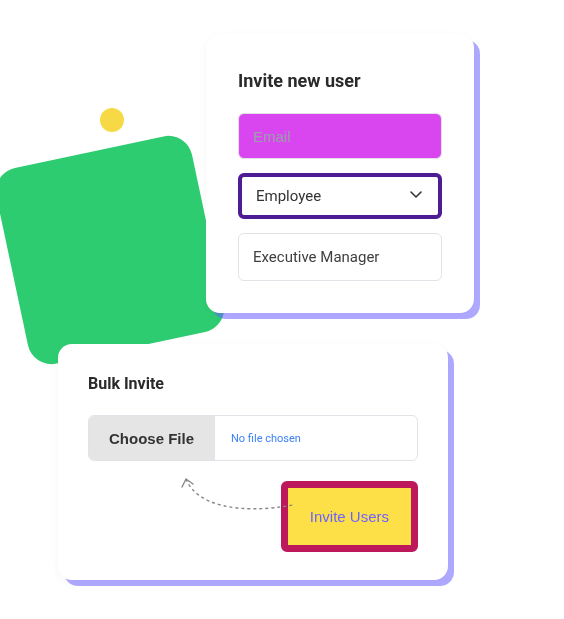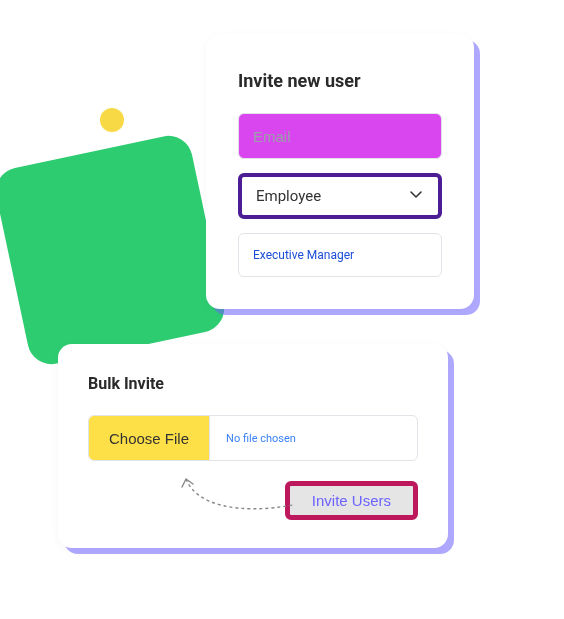--- a/index.html
+++ b/index.html
@@ -84,22 +84,22 @@
     }
     .dropdown {
       width: 100%;
       border: 1px solid #e1e3e8;
       border-radius: 6px;
       overflow: hidden;
       background: #fff;
     }
     .dropdown-item {
       padding: 14px 14px;
-      font-size: 12px;
-      color: #1d4ed8;
+      font-size: 15px;
+      color: #404040;
       cursor: pointer;
     }
     .dropdown-item.highlighted {
       background: #f2f3f6;
     }
     .card-bulk {
       position: absolute;
       left: 58px;
       top: 344px;
       width: 390px;
@@ -118,27 +118,28 @@
     .file-row {
       display: flex;
       width: 100%;
       border: 1px solid #e1e3e8;
       border-radius: 6px;
       overflow: hidden;
       height: 46px;
       margin-bottom: 20px;
     }
     .choose-btn {
-      background: #fde047;
+      background: #e5e5e5;
       border: none;
       border-right: 1px solid #e1e3e8;
       padding: 0 20px;
       font-size: 15px;
       color: #333;
       cursor: pointer;
+      font-weight: bold;
     }
     .file-status {
       flex: 1;
       display: flex;
       align-items: center;
       padding: 0 16px;
       font-size: 11px;
       color: #3b82f6;
     }
     .bottom-row {
@@ -146,24 +147,24 @@
       justify-content: flex-end;
       align-items: center;
       position: relative;
     }
     .arrow-svg {
       position: absolute;
       left: 90px;
       top: -6px;
     }
     .invite-btn {
-      border: 5px solid #be185d;
-      background: #e5e5e5;
-      border-radius: 6px;
-      padding: 6px 22px;
+      border: 7px solid #be185d;
+      background: #fde047;
+      border-radius: 6px;
+      padding: 20px 22px;
       font-size: 15px;
       color: #6c63ff;
       cursor: pointer;
     }
   </style>
 </head>
 <body>
 
 <div class="yellow-dot"></div>
 <div class="green-shape"></div>

